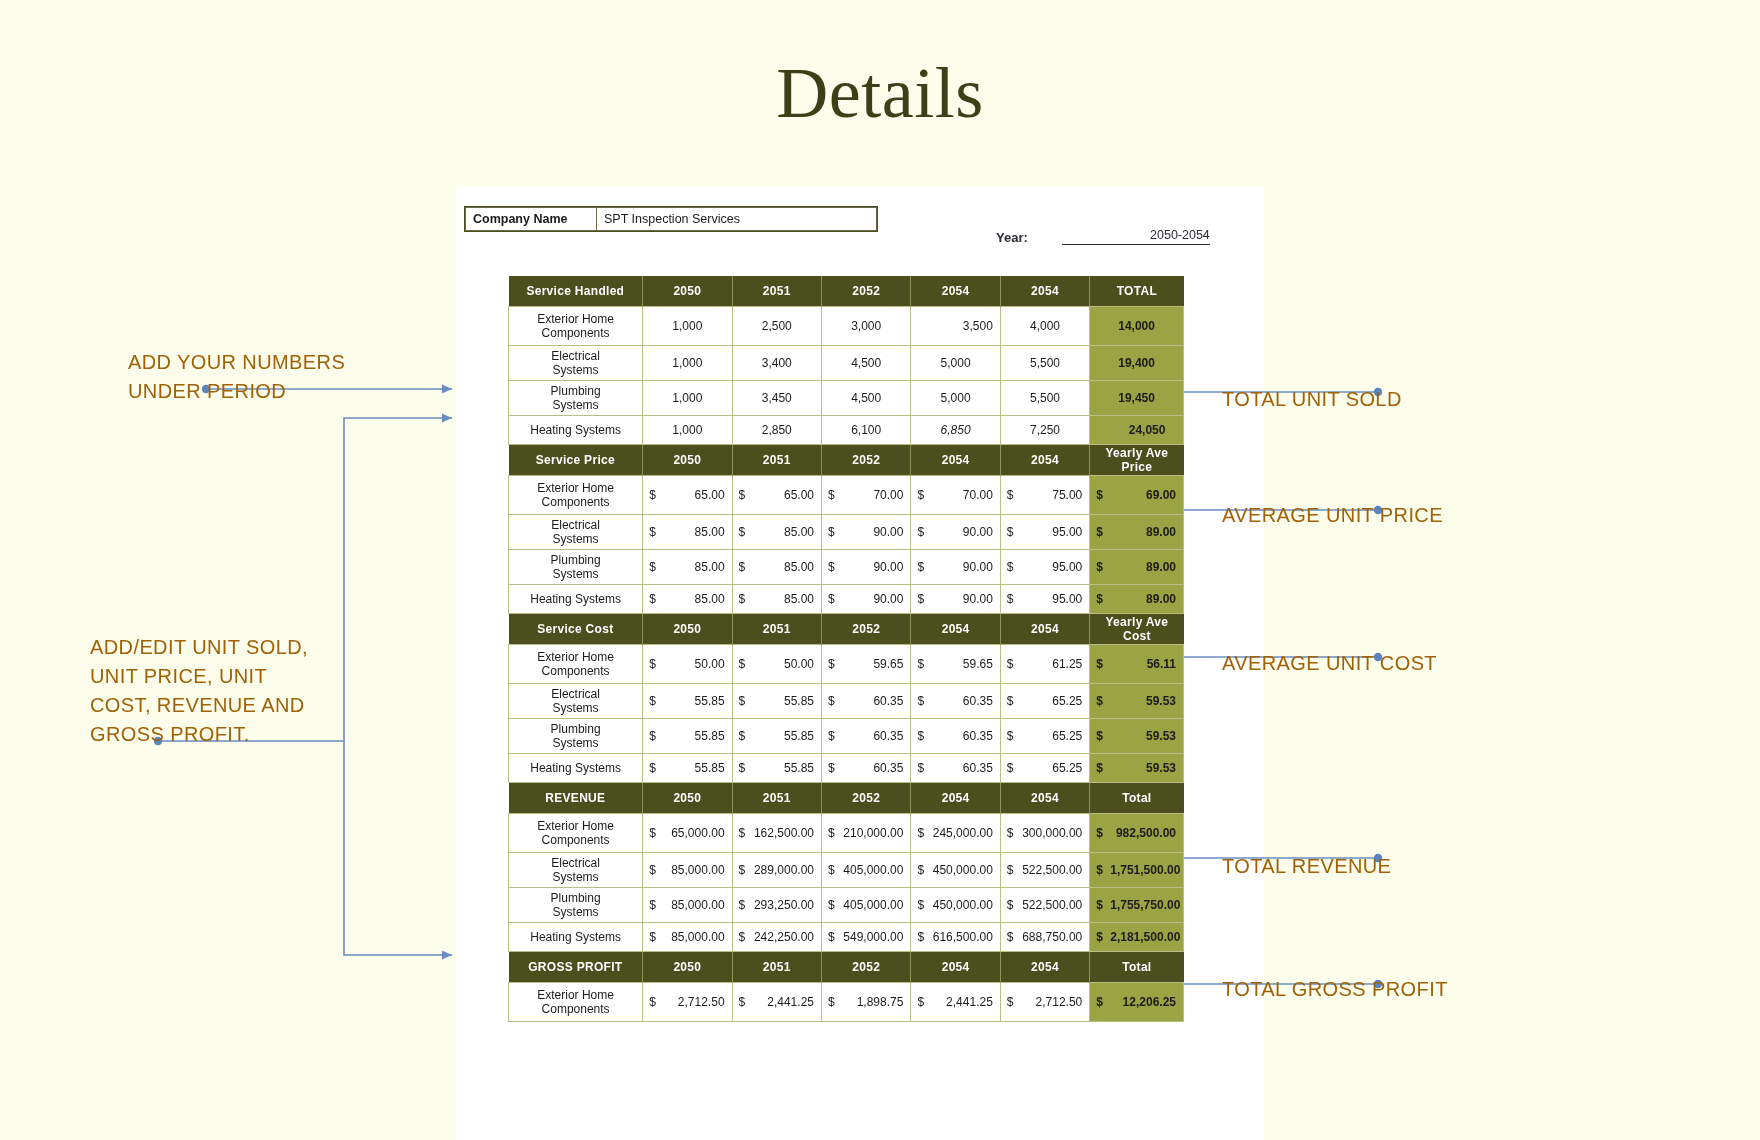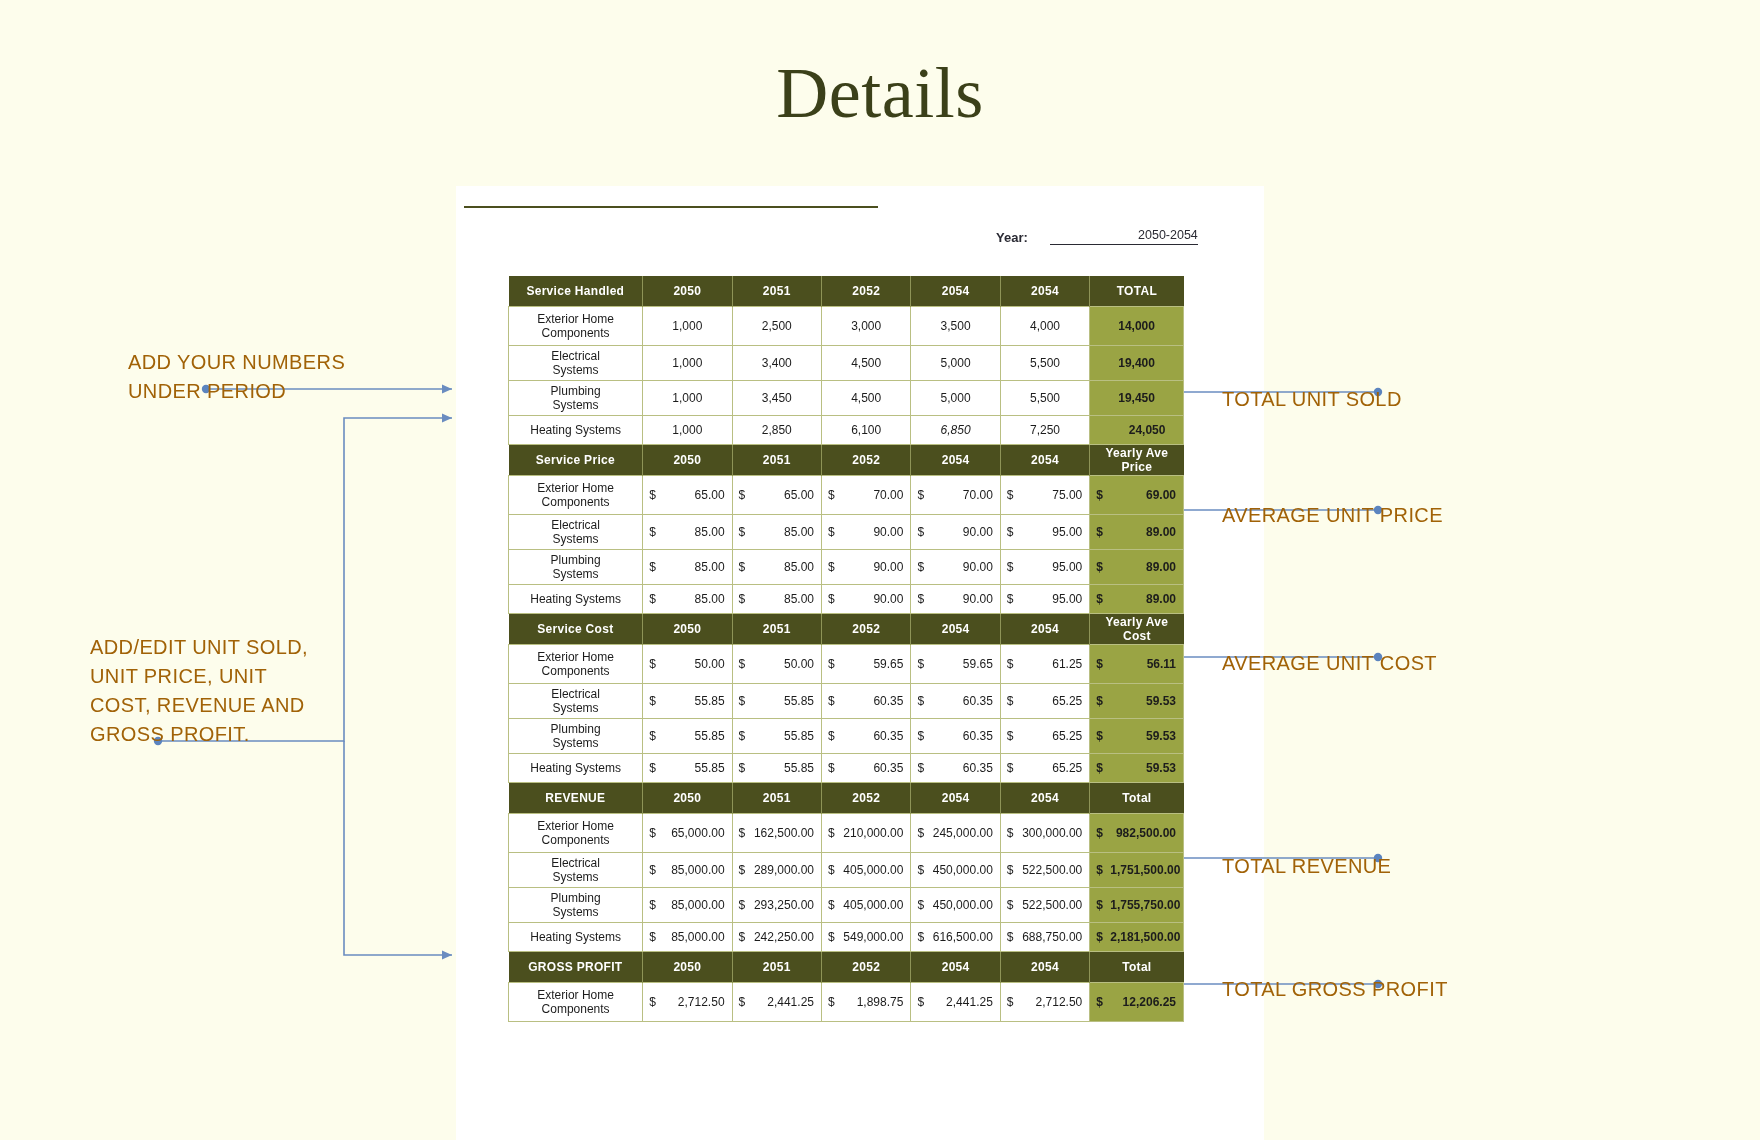--- a/index.html
+++ b/index.html
@@ -71,21 +71,21 @@
   
   #year-block {
     position: absolute;
     left: 996px;
     top: 228px;
     z-index: 5;
     font-size: 13px;
     color: #2a2a33;
     display: flex;
     align-items: flex-end;
-    gap: 22px;
+    gap: 34px;
   }
   #year-block .year-label { font-weight: bold; }
   #year-block .year-value {
     border-bottom: 1.2px solid #2a2a33;
     width: 148px;
     text-align: right;
     padding-bottom: 2px;
     font-size: 12.5px;
   }
 
@@ -207,20 +207,24 @@
   <polygon points="1048,858 1058,853.5 1058,862.5" fill="#6a8cc0"></polygon>
 
   <line x1="1378" y1="984" x2="1048" y2="984" stroke="#6a8cc0" stroke-width="1.6"></line>
   <circle cx="1378" cy="984" r="4.2" fill="#5b84bf"></circle>
   <polygon points="1048,984 1058,979.5 1058,988.5" fill="#6a8cc0"></polygon>
 </svg>
 
 <div id="company-info">
   <table>
     <tbody>
+        <tr>
+      <td class="lbl">Company Name</td>
+      <td>SPT Inspection Services</td>
+    </tr>
   </tbody>
     </table>
 </div>
 
 <div id="year-block">
   <span class="year-label">Year:</span>
   <span class="year-value">2050-2054</span>
 </div>
 
 <div class="anno" style="left:128px; top:328px; width:300px;">ADD YOUR NUMBERS
@@ -257,21 +261,21 @@
           <th>2054</th>
           <th>TOTAL</th>
         </tr>
       </thead>
       <tbody>
         <tr class="tall">
           <td class="svc">Exterior Home Components</td>
           <td style="text-align: center;">1,000</td>
           <td style="text-align: center;">2,500</td>
           <td style="text-align: center;">3,000</td>
-          <td style="text-align: center;">3,500</td>
+          <td style="text-align: right;">3,500</td>
           <td style="text-align: center;">4,000</td>
           <td class="total" style="text-align: center;">14,000</td>
         </tr>
         <tr>
           <td class="svc">Electrical Systems</td>
           <td style="text-align: center;">1,000</td>
           <td style="text-align: center;">3,400</td>
           <td style="text-align: center;">4,500</td>
           <td style="text-align: center;">5,000</td>
           <td style="text-align: center;">5,500</td>

